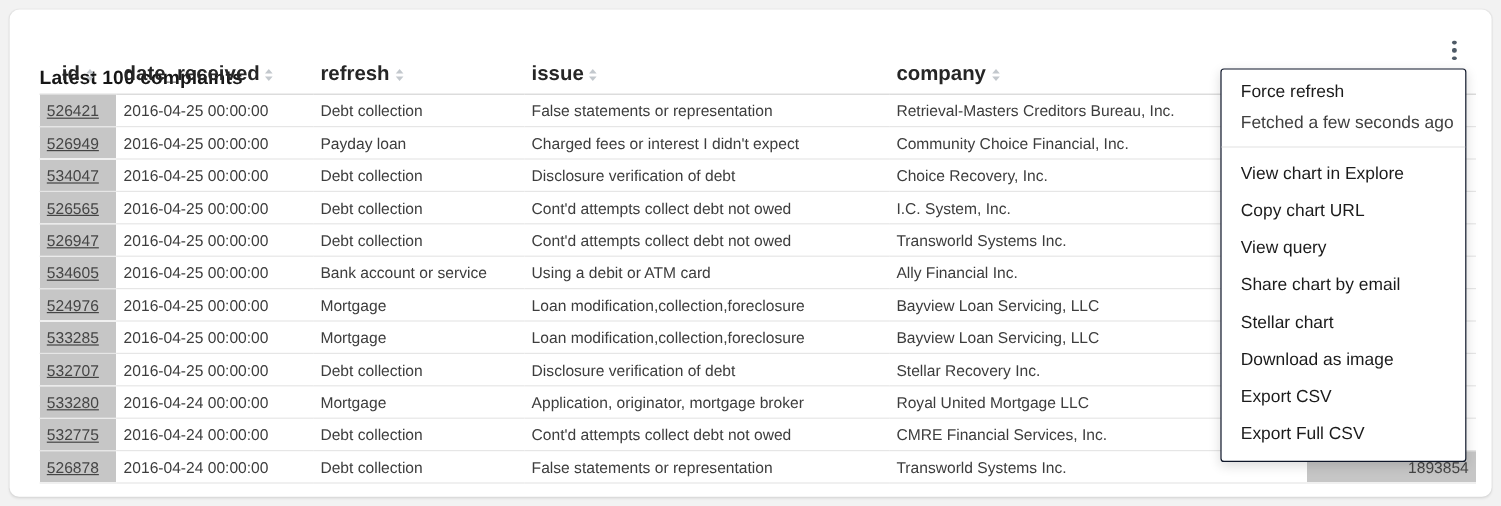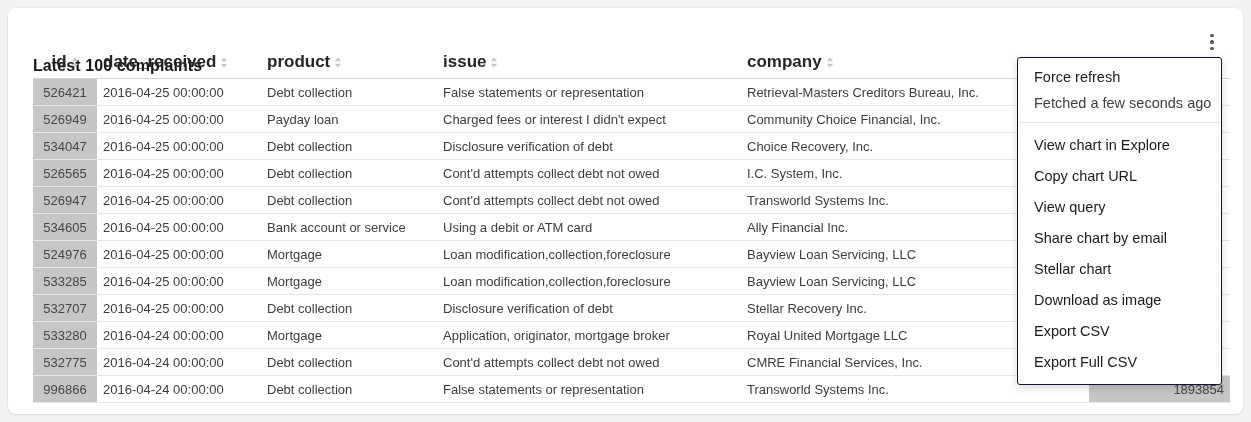--- a/index.html
+++ b/index.html
@@ -39,21 +39,21 @@
   thead th:nth-child(2){ width:164px; }
   thead th:nth-child(3){ width:176px; }
   thead th:nth-child(4){ width:304px; }
   thead th:nth-child(5){ width:348px; }
   thead th:nth-child(6){ width:141px; }
   tbody td {
     height:27px; padding:0 6px; font-size:13px; color:#3d3d3d;
     border-bottom:1px solid #e6e6e6; white-space:nowrap; overflow:hidden;
     vertical-align:middle;
   }
-  tbody td:nth-child(1){ text-align:center; color:#454545; }
+  tbody td:nth-child(1){ text-align:left; color:#454545;text-decoration:underline; }
   tbody td:nth-child(6){ text-align:right; color:#454545; }
   tbody td.bar { background:#c6c6c6; }
   .sort-icon { margin-left:4px; vertical-align:-1px; }
 
   
   .context-menu {
     position:absolute; top:49px; right:21px; width:205px; z-index:10;
     background:#ffffff; border:1px solid #0f172a; border-radius:3px;
     box-shadow:0 3px 10px rgba(0,0,0,0.14); padding:6px 0;
   }
@@ -82,21 +82,21 @@
       <thead>
         <tr>
             <th><span>id</span><svg class="sort-icon" width="8" height="11" viewBox="0 0 8 11">
                 <path d="M4 0.5 L7.2 4.2 H0.8 Z" fill="#c3c8cd"></path>
                 <path d="M4 10.5 L0.8 6.8 H7.2 Z" fill="#c3c8cd"></path>
               </svg></th>
             <th><span>date_received</span><svg class="sort-icon" width="8" height="11" viewBox="0 0 8 11">
                 <path d="M4 0.5 L7.2 4.2 H0.8 Z" fill="#c3c8cd"></path>
                 <path d="M4 10.5 L0.8 6.8 H7.2 Z" fill="#c3c8cd"></path>
               </svg></th>
-            <th><span>product</span><svg class="sort-icon" width="8" height="11" viewBox="0 0 8 11">
+            <th><span>refresh</span><svg class="sort-icon" width="8" height="11" viewBox="0 0 8 11">
                 <path d="M4 0.5 L7.2 4.2 H0.8 Z" fill="#c3c8cd"></path>
                 <path d="M4 10.5 L0.8 6.8 H7.2 Z" fill="#c3c8cd"></path>
               </svg></th>
             <th><span>issue</span><svg class="sort-icon" width="8" height="11" viewBox="0 0 8 11">
                 <path d="M4 0.5 L7.2 4.2 H0.8 Z" fill="#c3c8cd"></path>
                 <path d="M4 10.5 L0.8 6.8 H7.2 Z" fill="#c3c8cd"></path>
               </svg></th>
             <th><span>company</span><svg class="sort-icon" width="8" height="11" viewBox="0 0 8 11">
                 <path d="M4 0.5 L7.2 4.2 H0.8 Z" fill="#c3c8cd"></path>
                 <path d="M4 10.5 L0.8 6.8 H7.2 Z" fill="#c3c8cd"></path>
@@ -187,21 +187,21 @@
           </tr>
           <tr>
             <td class="bar">532775</td>
             <td>2016-04-24 00:00:00</td>
             <td>Debt collection</td>
             <td>Cont'd attempts collect debt not owed</td>
             <td>CMRE Financial Services, Inc.</td>
             <td></td>
           </tr>
           <tr>
-            <td class="bar">996866</td>
+            <td class="bar">526878</td>
             <td>2016-04-24 00:00:00</td>
             <td>Debt collection</td>
             <td>False statements or representation</td>
             <td>Transworld Systems Inc.</td>
             <td class="bar">1893854</td>
           </tr>
         </tbody>
     </table>
   </div>
 

